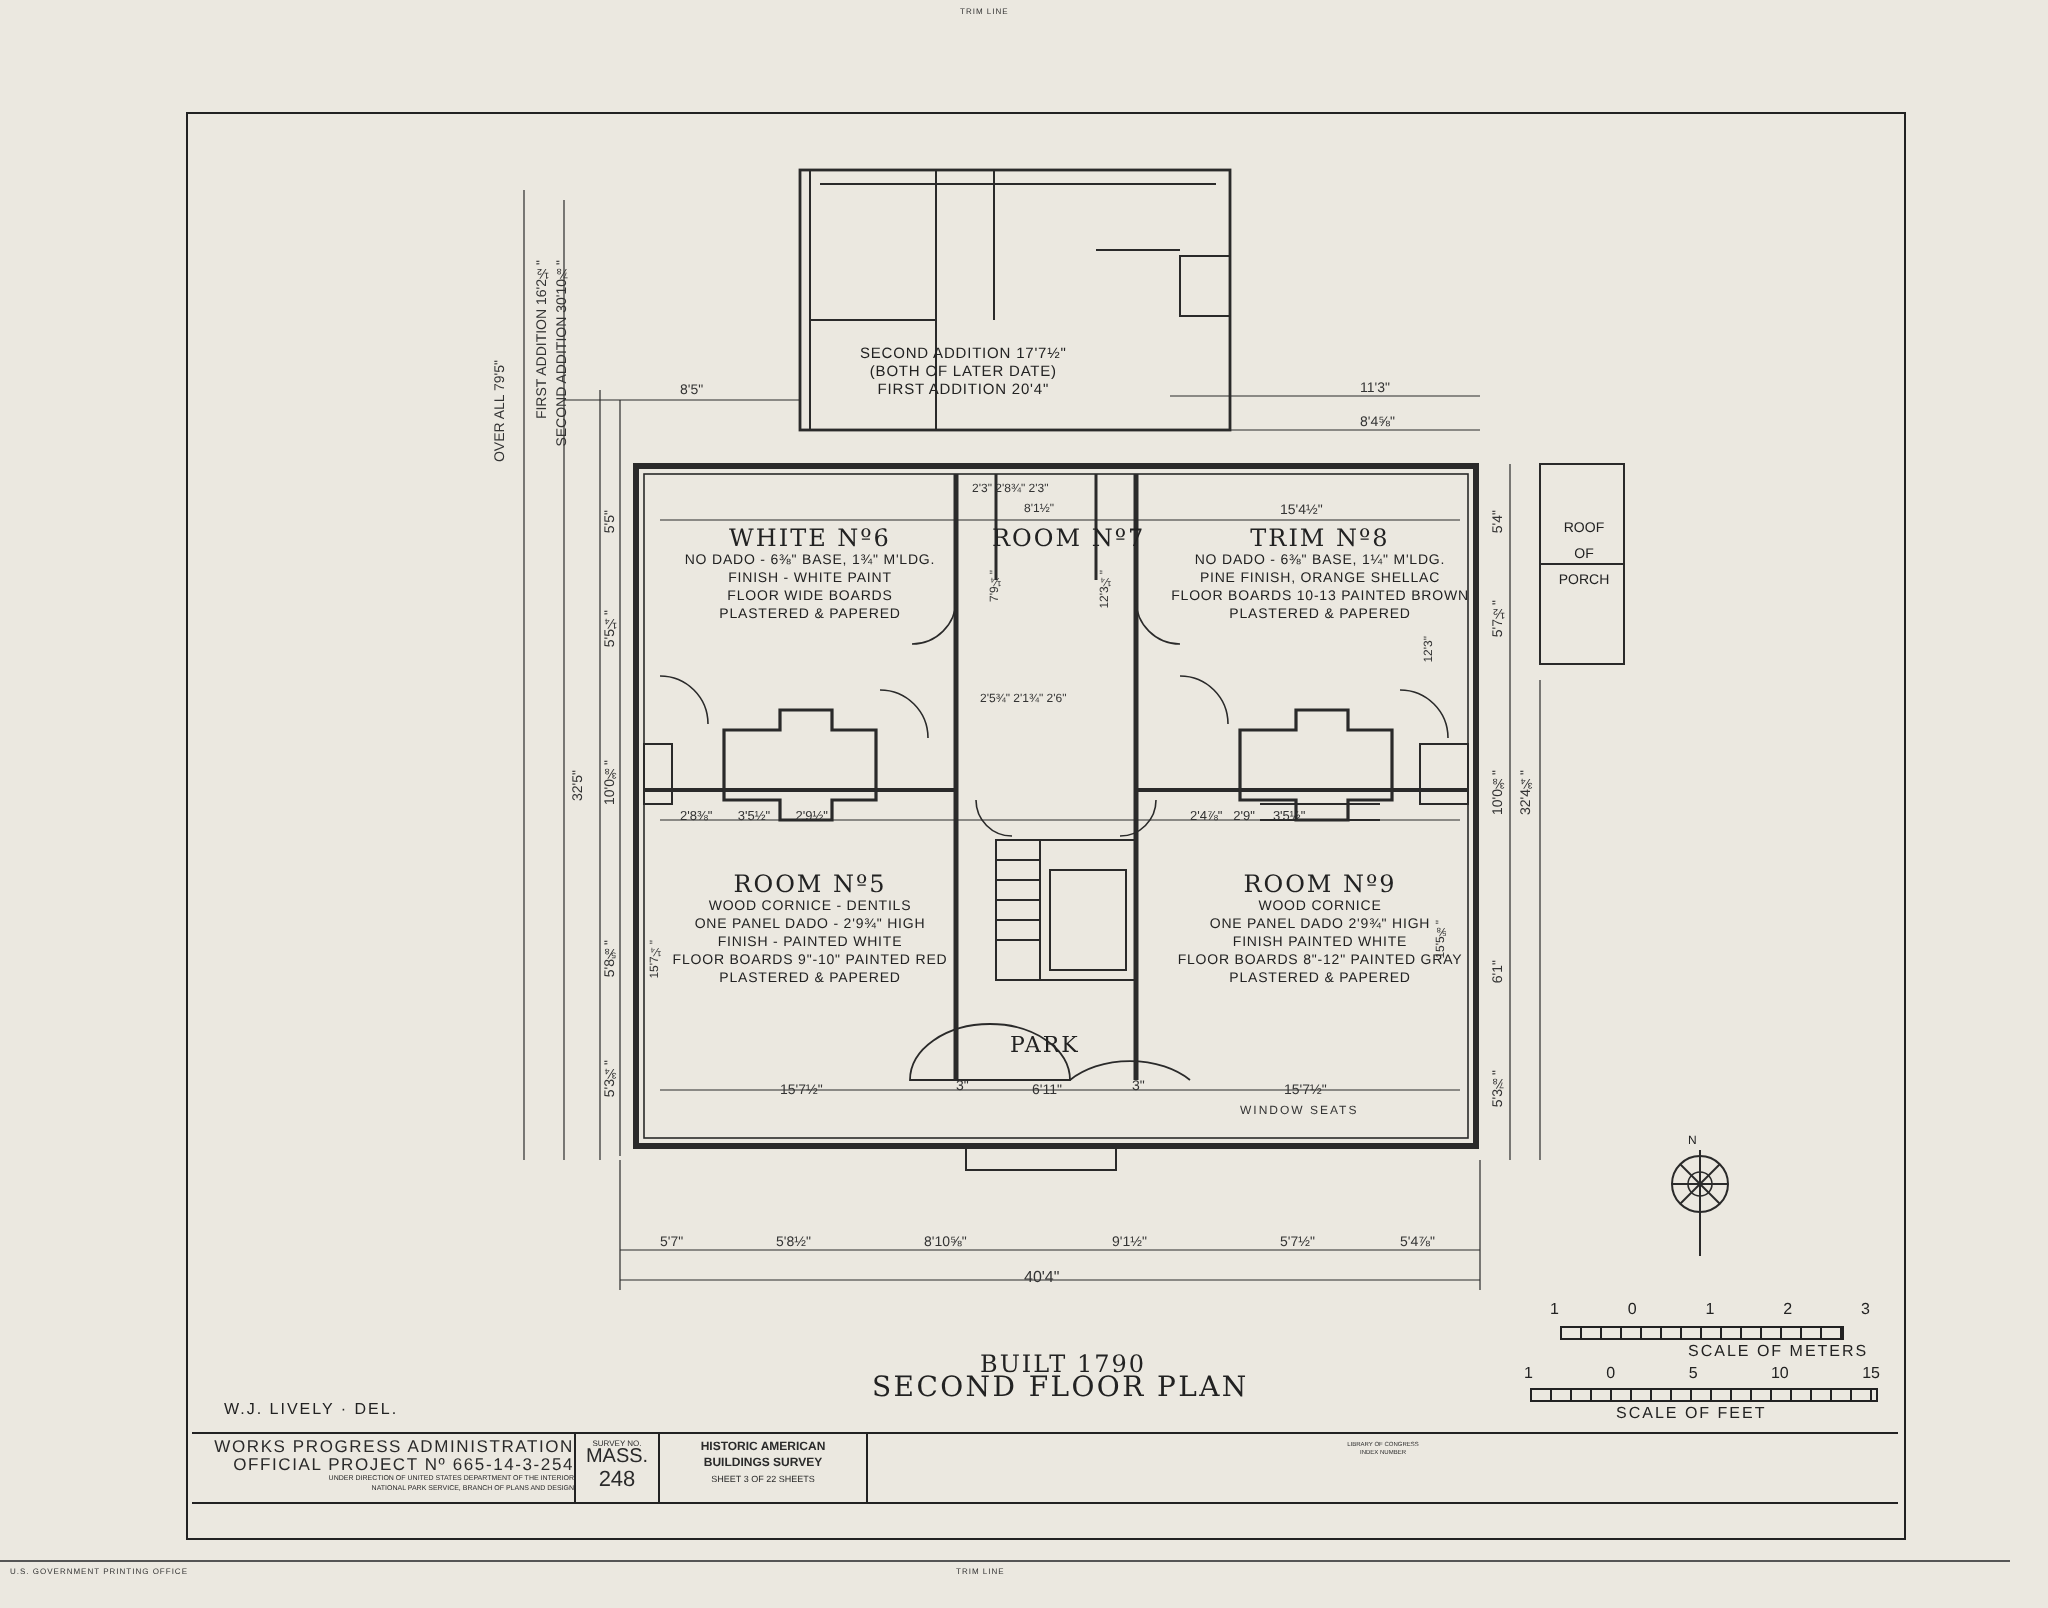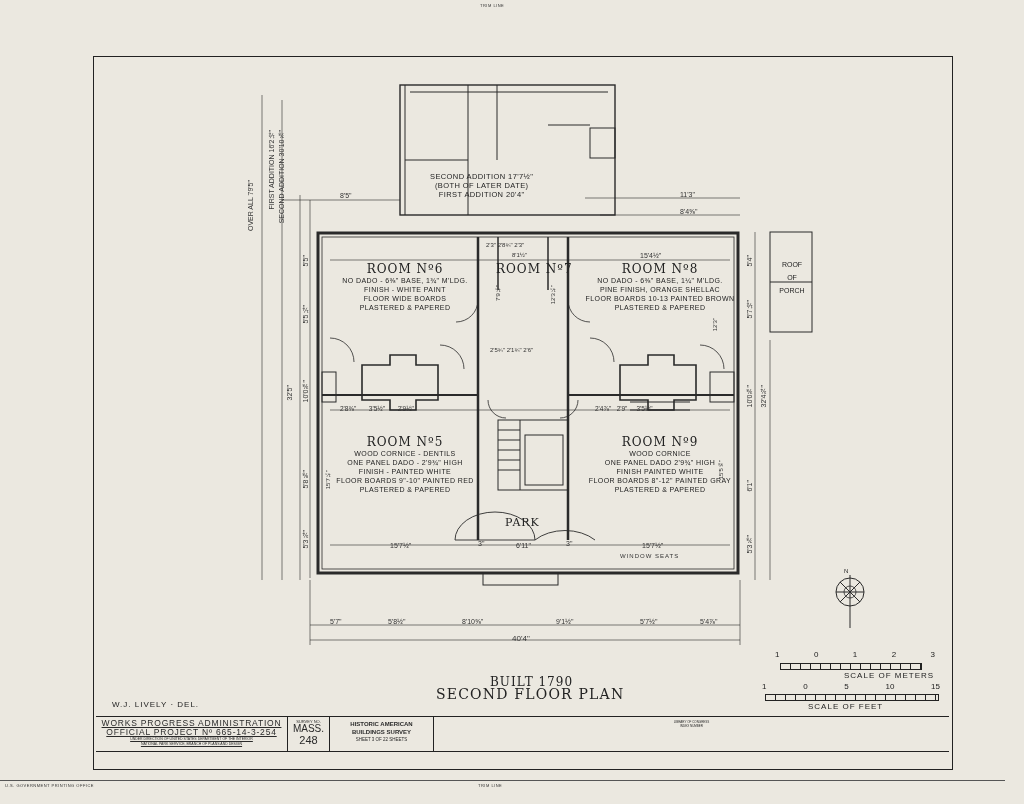--- a/index.html
+++ b/index.html
@@ -151,31 +151,31 @@
 <div class="vdim" style="left:550px;top:285px;font-size:6px;">12'3¼"</div>
 <div class="dim" style="left:490px;top:347px;font-size:6px;">
   <span>2'5¾"</span>
   <span>2'1¾"</span>
   <span>2'6"</span>
 </div>
 
 <div class="dim" style="left:640px;top:252px;">15'4½"</div>
 
 <div class="lbl" style="left:335px;top:262px;width:140px;">
-  <div class="room-title">ROOM Nº6</div>
+  <div class="room-title">WHITE Nº6</div>
   <div class="room-note">NO DADO - 6⅜" BASE, 1¾" M'LDG.</div>
   <div class="room-note">FINISH - WHITE PAINT</div>
   <div class="room-note">FLOOR WIDE BOARDS</div>
   <div class="room-note">PLASTERED &amp; PAPERED</div>
 </div>
 <div class="lbl" style="left:496px;top:262px;width:70px;">
   <div class="room-title" style="font-size:12px;">ROOM Nº7</div>
 </div>
 <div class="lbl" style="left:585px;top:262px;width:150px;">
-  <div class="room-title">ROOM Nº8</div>
+  <div class="room-title">TRIM Nº8</div>
   <div class="room-note">NO DADO - 6⅜" BASE, 1¼" M'LDG.</div>
   <div class="room-note">PINE FINISH, ORANGE SHELLAC</div>
   <div class="room-note">FLOOR BOARDS 10-13 PAINTED BROWN</div>
   <div class="room-note">PLASTERED &amp; PAPERED</div>
 </div>
 <div class="lbl" style="left:330px;top:435px;width:150px;">
   <div class="room-title">ROOM Nº5</div>
   <div class="room-note">WOOD CORNICE - DENTILS</div>
   <div class="room-note">ONE PANEL DADO - 2'9¾" HIGH</div>
   <div class="room-note">FINISH - PAINTED WHITE</div>
@@ -246,21 +246,21 @@
   <span>1</span>
   <span>0</span>
   <span>5</span>
   <span>10</span>
   <span>15</span>
 </div>
 <div class="scale-bar" style="left:765px;top:694px;width:172px;"></div>
 <div class="lbl" style="left:808px;top:702px;font-size:8px;letter-spacing:1px;">SCALE OF FEET</div>
 
 <div class="title-block">
-  <div class="tb-cell" style="width:192px;text-align:center;padding-top:2px;text-decoration:underline;">
+  <div class="tb-cell" style="width:192px;text-align:right;padding-top:2px;">
     <div style="font-size:8.5px;letter-spacing:0.8px;line-height:9px;">WORKS PROGRESS ADMINISTRATION</div>
     <div style="font-size:8.5px;letter-spacing:0.8px;line-height:9px;">OFFICIAL PROJECT Nº 665-14-3-254</div>
     <div style="font-size:3.5px;line-height:5px;">UNDER DIRECTION OF UNITED STATES DEPARTMENT OF THE INTERIOR</div>
     <div style="font-size:3.5px;line-height:5px;">NATIONAL PARK SERVICE, BRANCH OF PLANS AND DESIGN</div>
   </div>
   <div class="tb-cell" style="width:42px;text-align:center;">
     <div style="font-size:4px;padding-top:2px;">SURVEY NO.</div>
     <div style="font-size:10px;line-height:10px;">MASS.</div>
     <div style="font-size:11px;line-height:12px;">248</div>
   </div>

